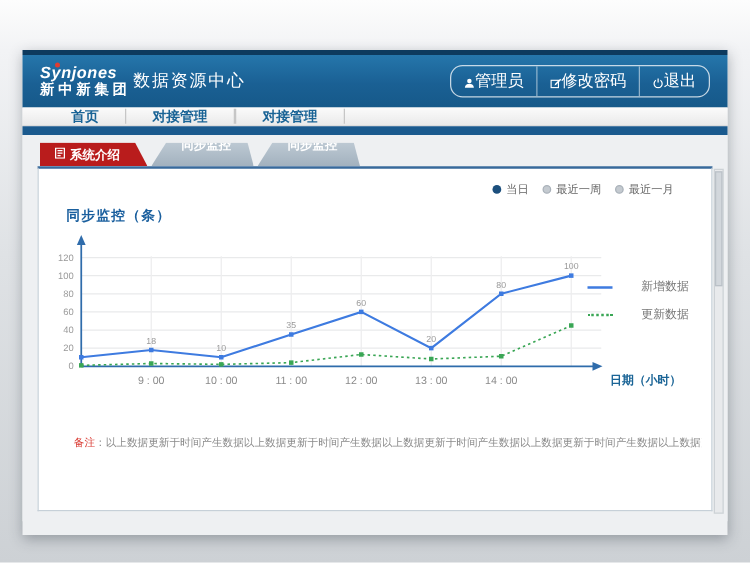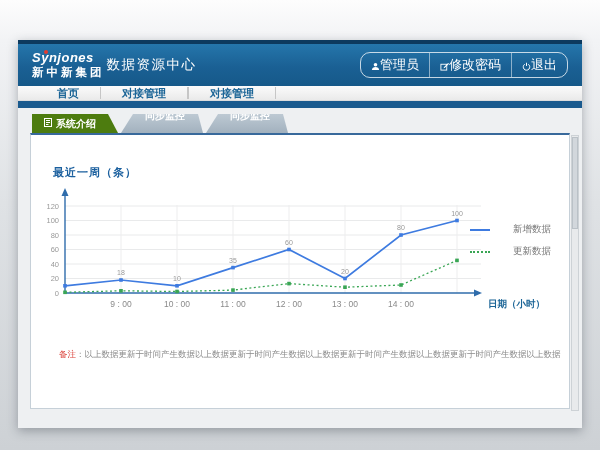--- a/index.html
+++ b/index.html
@@ -17,21 +17,21 @@
 .header-actions{margin-left:auto;display:flex;border:1px solid rgba(255,255,255,.75);border-radius:10px;overflow:hidden}
 .header-actions button{display:flex;align-items:flex-end;gap:0;background:transparent;border:none;color:#fff;font-size:13px;padding:3px 10px;cursor:pointer;font-family:inherit}
 .header-actions button + button{border-left:1px solid rgba(255,255,255,.5)}
 nav{height:15px;background:linear-gradient(180deg,#fbfbfb,#eaeaea);display:flex;align-items:center;padding-left:18px;border-bottom:1px solid #dcdcdc}
 .nav-item{color:#1a6496;font-size:11px;font-weight:bold;padding:0 21px;cursor:pointer;white-space:nowrap}
 .nav-sep{width:1px;height:12px;background:#c6c6c6}
 .blue-band{height:7px;background:#1a5a8e}
 .content{position:relative;height:309px;background:#eef0f2;padding:6px 12px 0}
 .tab-row{display:flex;height:19px;margin-left:2px}
 .tab{color:#fff;font-size:10px;font-weight:bold;display:flex;align-items:center;gap:4px;cursor:pointer;white-space:nowrap}
-.tab.active{background:#4d7c0f;clip-path:polygon(0 0,calc(100% - 10px) 0,100% 100%,0 100%);padding:0 22px 0 12px}
+.tab.active{background:#b91c1c;clip-path:polygon(0 0,calc(100% - 10px) 0,100% 100%,0 100%);padding:0 22px 0 12px}
 .tab.inactive{background:linear-gradient(180deg,#bdc9d3,#a2b1be);clip-path:polygon(12px 0,calc(100% - 5px) 0,100% 100%,0 100%);margin-left:3px;padding:0 18px 16px 24px}
 .panel{position:relative;height:276px;background:#fff;border:1px solid #c6d0d8;border-top:2px solid #38699b}
 .radio-legend{position:absolute;top:10px;right:30px;display:flex;gap:11px;align-items:center}
 .radio-opt{display:flex;align-items:center;gap:4px;cursor:pointer}
 .radio-dot{width:7px;height:7px;border-radius:50%}
 .radio-dot.sel{background:#1c4f7d}
 .radio-dot.unsel{background:#c4cad0;border:1px solid #a9b1b9}
 .radio-label{font-size:9px;color:#666}
 .y-title{position:absolute;top:30px;left:22px;color:#1a5f9e;font-size:11px;font-weight:bold;letter-spacing:1px}
 .chart{position:absolute;top:46px;left:12px}
@@ -107,21 +107,35 @@
         </div>
         <div class="tab inactive">
           <span>同步监控</span>
         </div>
         <div class="tab inactive">
           <span>同步监控</span>
         </div>
       </div>
 
     <div class="panel">
-      <div class="y-title">最近一周（条）</div>
+      <div class="radio-legend">
+          <div class="radio-opt">
+            <span class="radio-dot sel"></span>
+            <span class="radio-label">当日</span>
+          </div>
+          <div class="radio-opt">
+            <span class="radio-dot unsel"></span>
+            <span class="radio-label">最近一周</span>
+          </div>
+          <div class="radio-opt">
+            <span class="radio-dot unsel"></span>
+            <span class="radio-label">最近一月</span>
+          </div>
+        </div>
+      <div class="y-title">同步监控（条）</div>
       <svg class="chart" width="520" height="140" viewBox="0 0 520 140">
           <text x="16" y="114.5" text-anchor="end" fill="#999" font-size="7.5">0</text>
           <line x1="22" y1="97.5" x2="438" y2="97.5" stroke="#e9eaeb" stroke-width="1"></line>
           <text x="16" y="100" text-anchor="end" fill="#999" font-size="7.5">20</text>
           <line x1="22" y1="83" x2="438" y2="83" stroke="#e9eaeb" stroke-width="1"></line>
           <text x="16" y="85.5" text-anchor="end" fill="#999" font-size="7.5">40</text>
           <line x1="22" y1="68.5" x2="438" y2="68.5" stroke="#e9eaeb" stroke-width="1"></line>
           <text x="16" y="71" text-anchor="end" fill="#999" font-size="7.5">60</text>
           <line x1="22" y1="54" x2="438" y2="54" stroke="#e9eaeb" stroke-width="1"></line>
           <text x="16" y="56.5" text-anchor="end" fill="#999" font-size="7.5">80</text>

